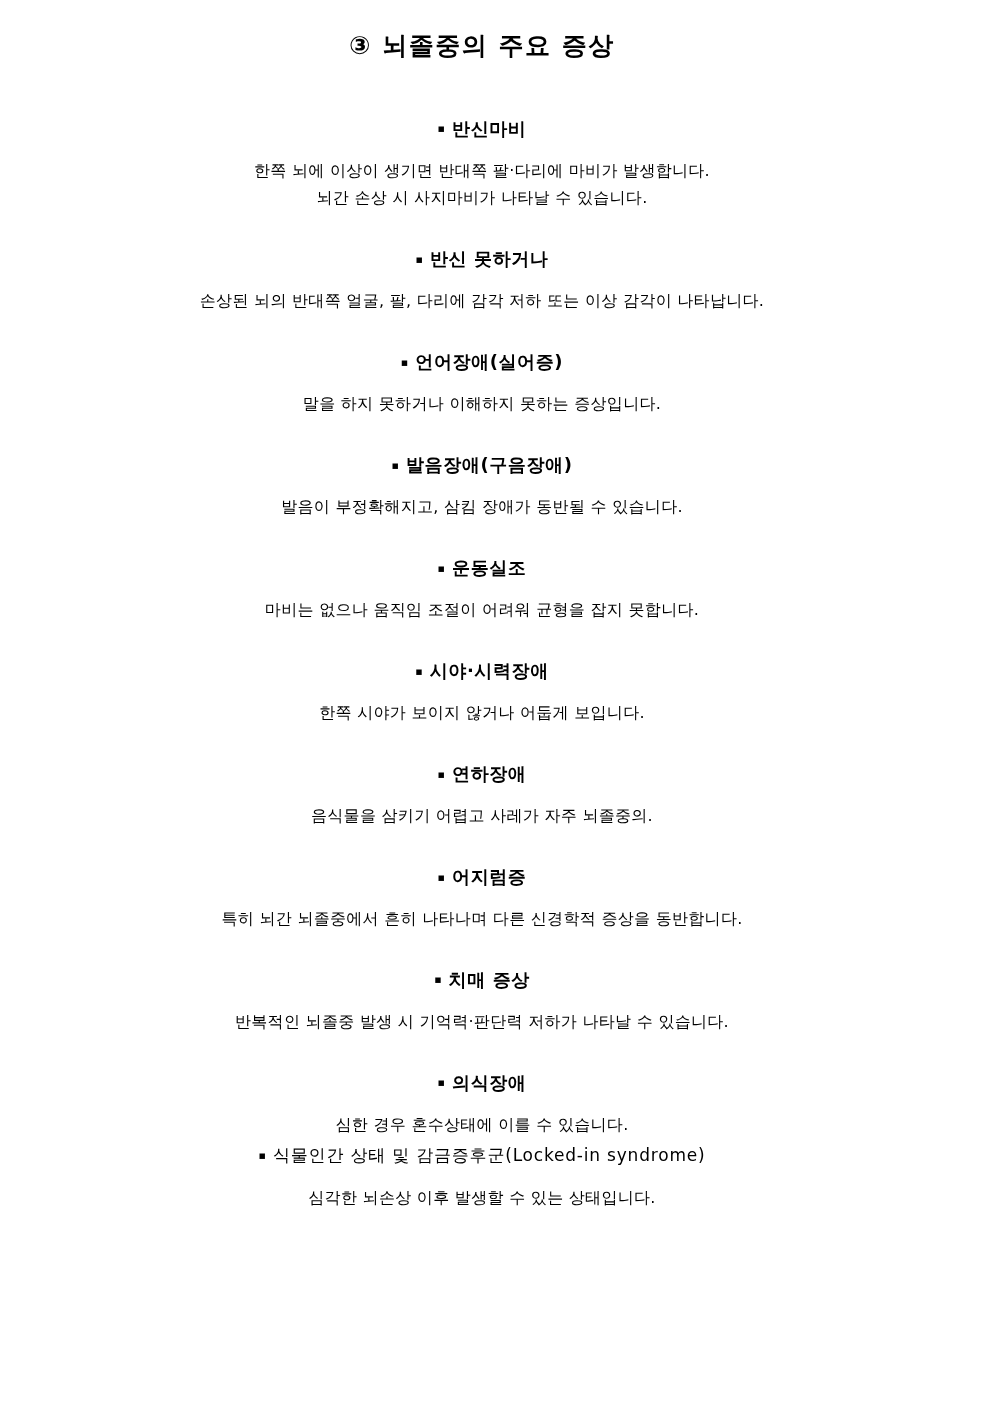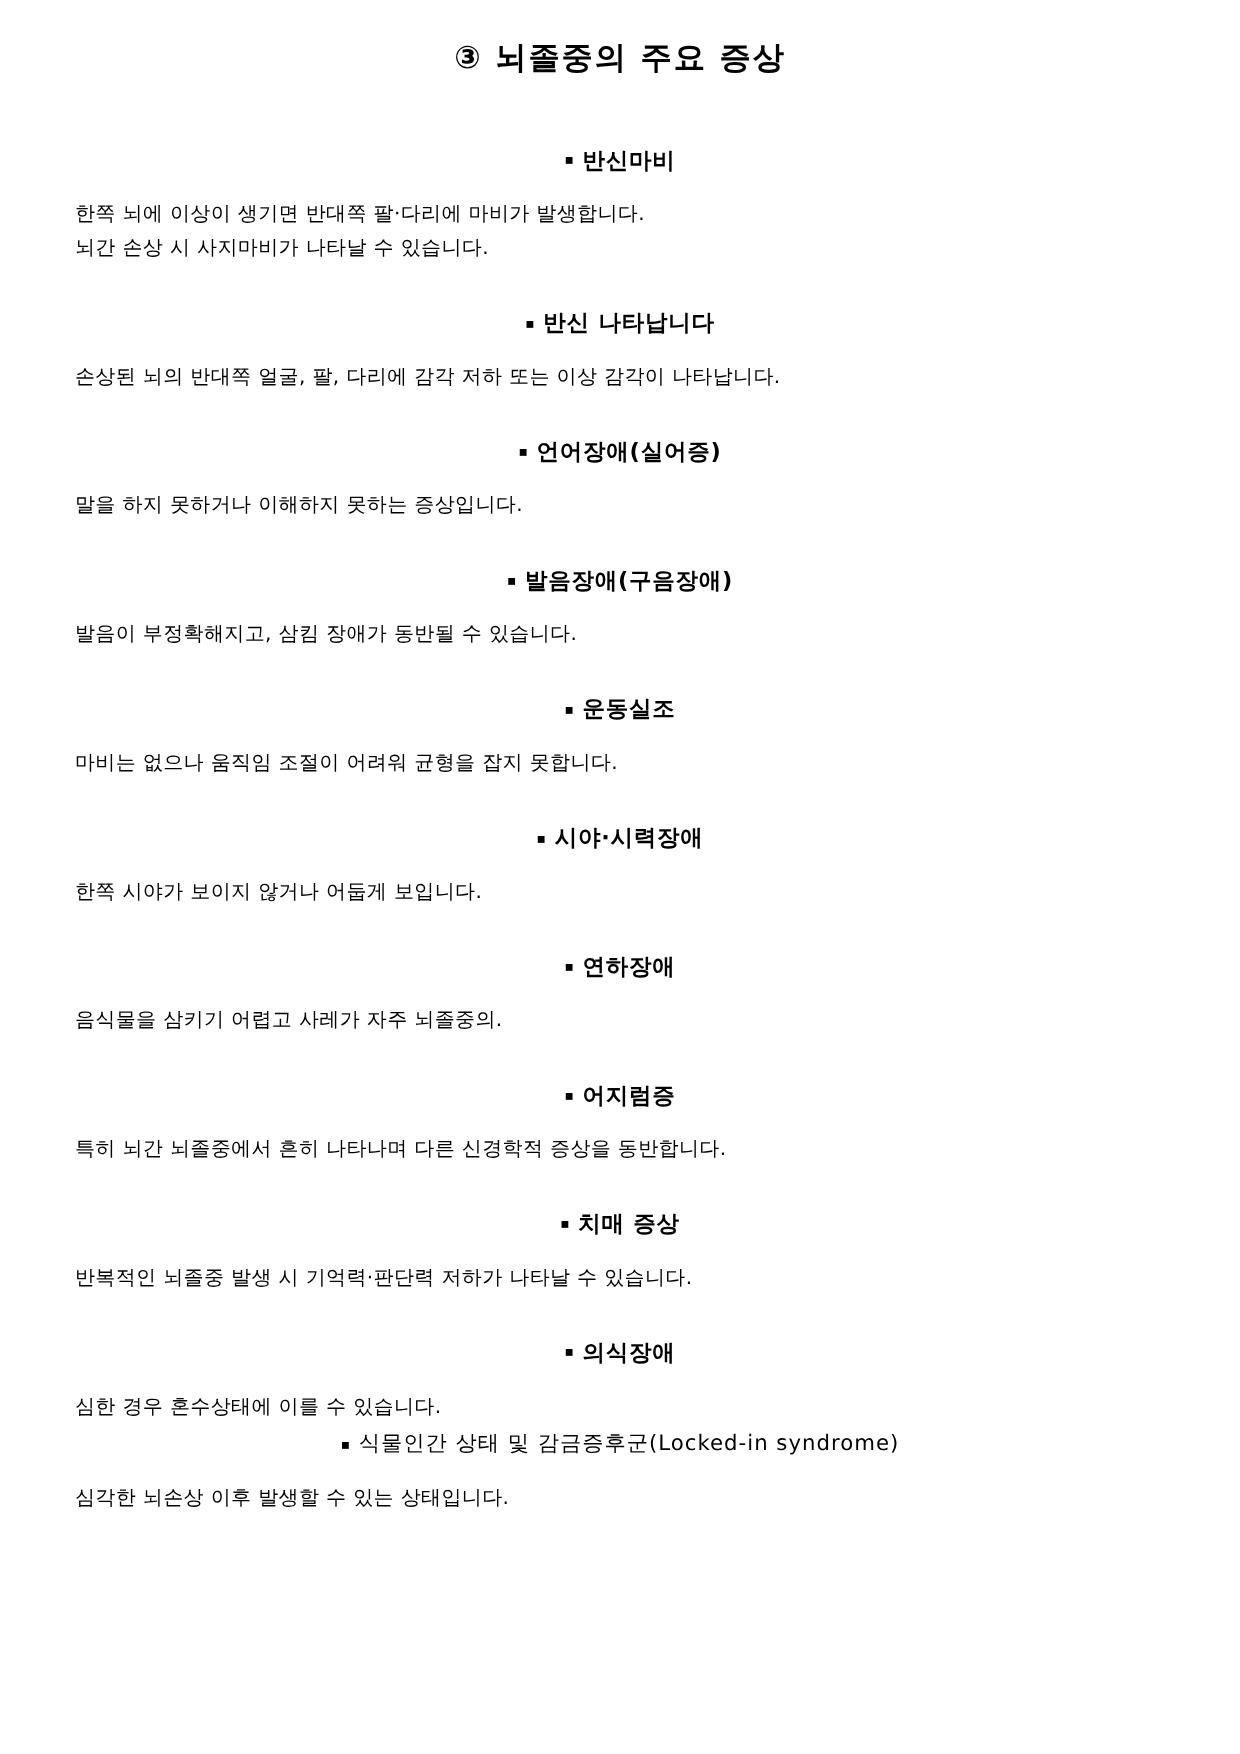--- a/index.html
+++ b/index.html
@@ -11,21 +11,21 @@
     width: 992px;
     height: 1403px;
     font-family: "DejaVu Sans", "Liberation Sans", sans-serif;
     color: #000000;
     overflow: hidden;
   }
   .page {
     width: 992px;
     height: 987px;
     box-sizing: border-box;
-    padding: 20px 60px 0 60px;
+    padding: 20px 60px 0 32px;
     position: relative;
   }
   .doc-title {
     text-align: center;
     font-size: 25px;
     font-weight: bold;
     letter-spacing: 1.5px;
     margin: 10px 0 0 0;
     line-height: 1.3;
   }
@@ -43,20 +43,21 @@
     line-height: 1.5;
     margin: 16px;
   }
   .bullet-mark {
     font-size: 11px;
     vertical-align: middle;
     margin-right: 7px;
     letter-spacing: 0;
   }
   .sec-line {
+    text-align: center;
     font-size: 16px;
     letter-spacing: 0.3px;
     line-height: 1.62;
     margin: 5px 0 0 0;
   }
   .sec-line.tight {
     margin-top: 2px;
   }
   .mono-ish {
     letter-spacing: 0.8px;
@@ -72,21 +73,21 @@
   <div class="section">
     <p class="sec-head">
       <span class="bullet-mark">▪</span><span>반신마비</span>
     </p>
     <p class="sec-line">한쪽 뇌에 이상이 생기면 반대쪽 팔·다리에 마비가 발생합니다.</p>
     <p class="sec-line tight">뇌간 손상 시 사지마비가 나타날 수 있습니다.</p>
   </div>
 
   <div class="section">
     <p class="sec-head">
-      <span class="bullet-mark">▪</span><span>반신 나타납니다</span>
+      <span class="bullet-mark">▪</span><span>반신 못하거나</span>
     </p>
     <p class="sec-line">손상된 뇌의 반대쪽 얼굴, 팔, 다리에 감각 저하 또는 이상 감각이 나타납니다.</p>
   </div>
 
   <div class="section">
     <p class="sec-head">
       <span class="bullet-mark">▪</span><span>언어장애(실어증)</span>
     </p>
     <p class="sec-line">말을 하지 못하거나 이해하지 못하는 증상입니다.</p>
   </div>

